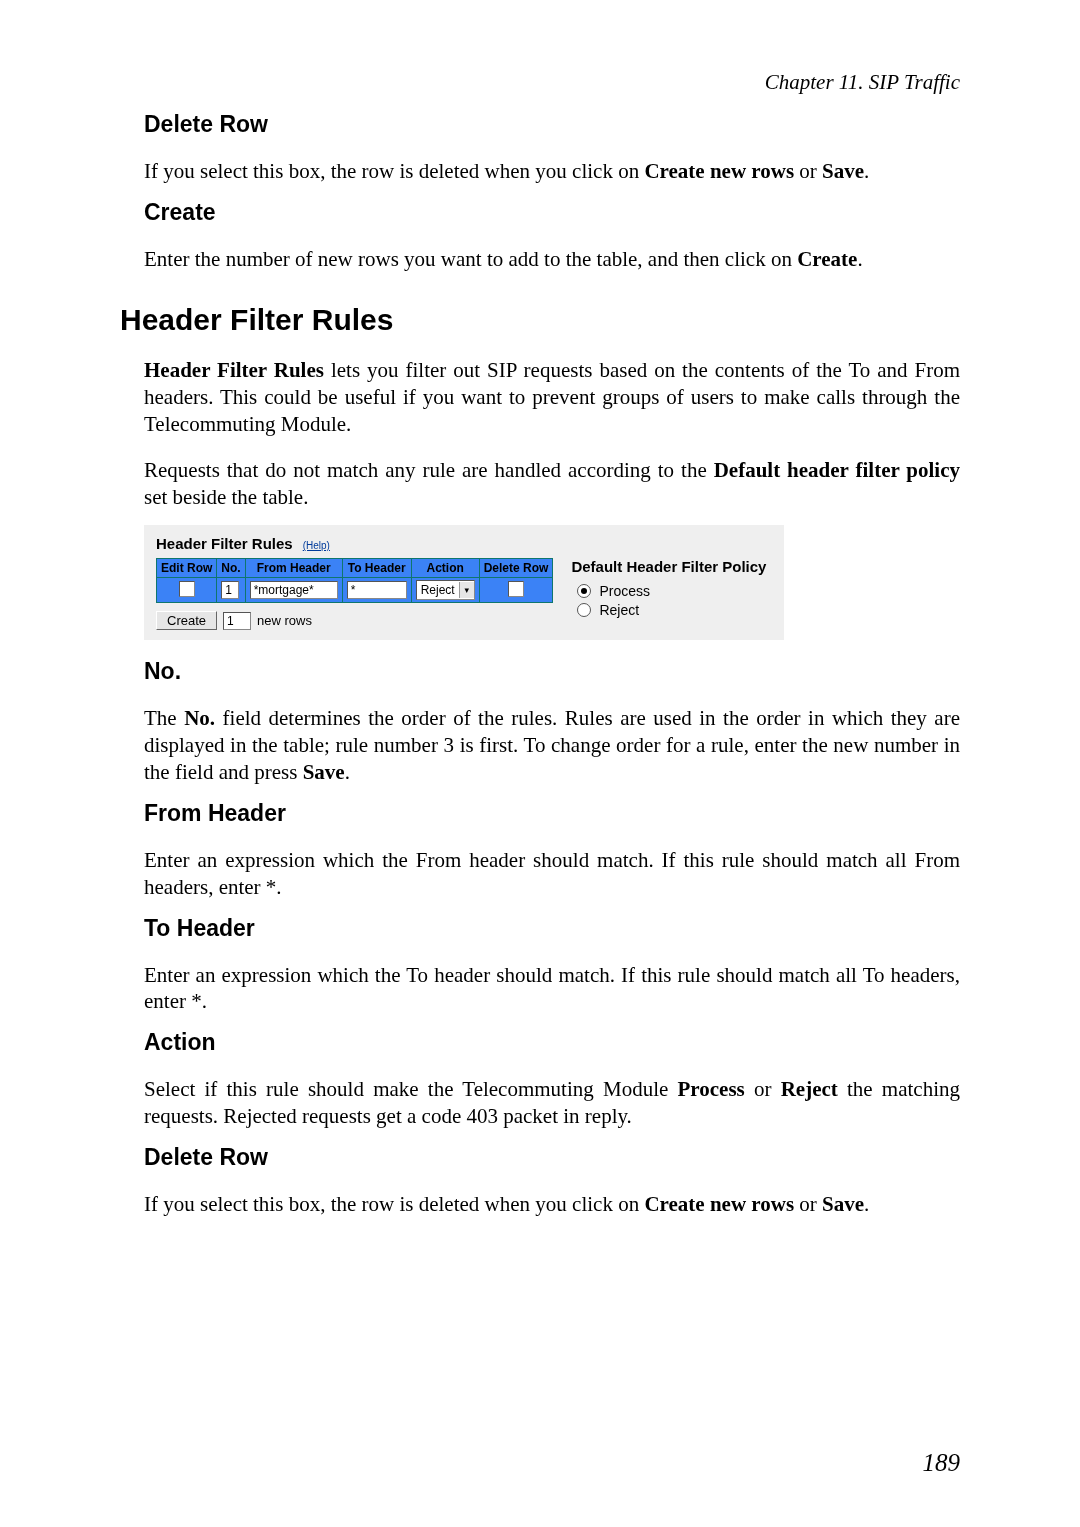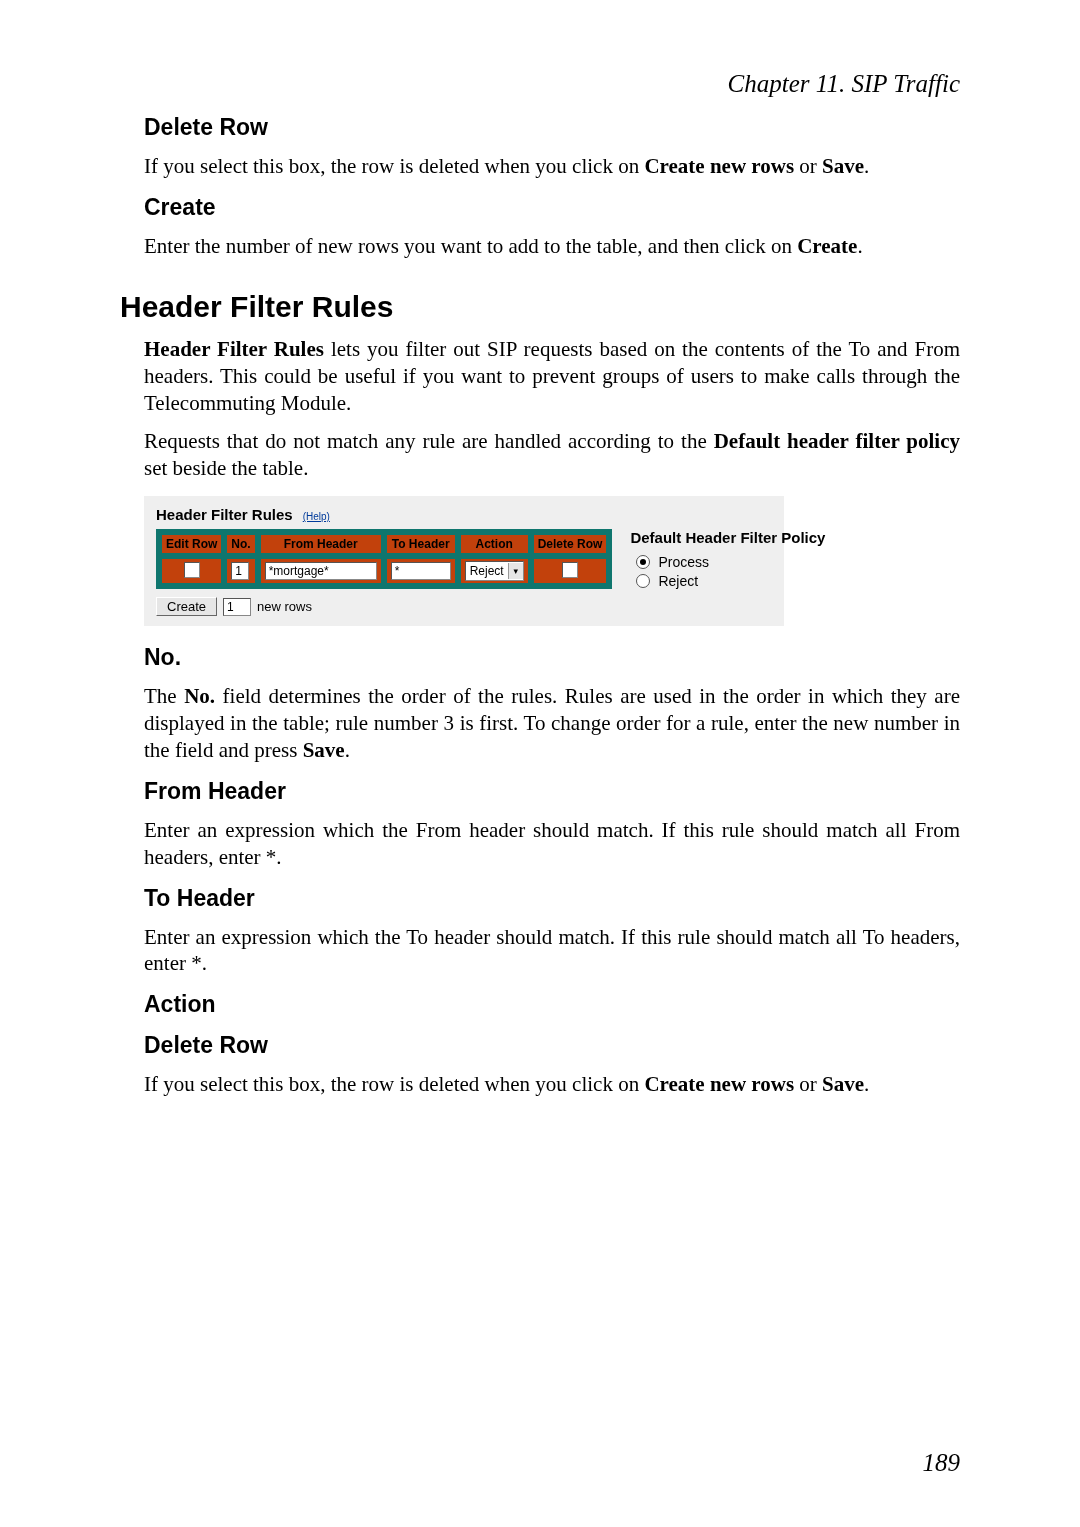--- a/index.html
+++ b/index.html
@@ -12,39 +12,39 @@
   .page {
     width: 1080px;
     min-height: 1527px;
     box-sizing: border-box;
     padding: 70px 120px 60px 120px;
     position: relative;
   }
   .chapter-header {
     text-align: right;
     font-style: italic;
-    font-size: 25px;
+    font-size: 21px;
     margin-bottom: 16px;
   }
   h3.section {
     font-family: Arial, Helvetica, sans-serif;
     font-weight: bold;
     font-size: 23px;
     margin: 14px 0 6px 24px;
   }
   h2.major {
     font-family: Arial, Helvetica, sans-serif;
     font-weight: bold;
     font-size: 30px;
     margin: 30px 0 10px 0;
   }
   p.body {
     font-size: 21px;
     line-height: 1.28;
-    margin: 12px 0 12px 24px;
+    margin: 20px 0 12px 24px;
     text-align: justify;
   }
   .b { font-weight: bold; }
   .figure {
     margin: 14px 0 18px 24px;
     background: #efefef;
     border: 0;
     padding: 10px 12px 10px 12px;
     width: 640px;
     box-sizing: border-box;
@@ -71,24 +71,24 @@
   .figure-row2 {
     display: flex;
     align-items: flex-start;
     gap: 18px;
   }
   table.hfr {
     border-collapse: collapse;
     background: #efefef;
   }
   table.hfr th, table.hfr td {
-    border: 6px solid #0f766e;
+    border: 1px solid #0f766e;
     padding: 2px 4px;
     font-size: 12px;
-    background: #c2410c;
+    background: #3b82f6;
   }
   table.hfr th {
     font-weight: bold;
     white-space: nowrap;
   }
   .win-input {
     background: #fff;
     border: 1px solid #888;
     border-top-color: #555;
     border-left-color: #555;
@@ -223,21 +223,21 @@
             <th>Edit Row</th>
             <th>No.</th>
             <th>From Header</th>
             <th>To Header</th>
             <th>Action</th>
             <th>Delete Row</th>
           </tr>
           <tr>
             <td style="text-align:center;"><span class="win-checkbox"></span></td>
             <td><input class="win-input" style="width: 18px;" value="1"></td>
-            <td><input class="win-input" style="width: 112px;" value="*mortgage*"></td>
+            <td><input class="win-input" style="width: 88px;" value="*mortgage*"></td>
             <td><input class="win-input" style="width: 60px;" value="*"></td>
             <td>
               <span class="select-box">
                 <span>Reject</span>
                 <span class="select-arrow">▾</span>
               </span>
             </td>
             <td style="text-align:center;"><span class="win-checkbox"></span></td>
           </tr>
         </tbody>
@@ -267,20 +267,23 @@
     <span>The </span><span class="b">No.</span><span> field determines the order of the rules. Rules are used in the order in which they are displayed in the table; rule number 3 is first. To change order for a rule, enter the new number in the field and press </span><span class="b">Save</span><span>.</span>
   </p>
 
   <h3 class="section">From Header</h3>
   <p class="body">Enter an expression which the From header should match. If this rule should match all From headers, enter *.</p>
 
   <h3 class="section">To Header</h3>
   <p class="body">Enter an expression which the To header should match. If this rule should match all To headers, enter *.</p>
 
   <h3 class="section">Action</h3>
+  <p class="body">
+    <span>Select if this rule should make the Telecommuting Module </span><span class="b">Process</span><span> or </span><span class="b">Reject</span><span> the matching requests. Rejected requests get a code 403 packet in reply.</span>
+  </p>
 
   <h3 class="section">Delete Row</h3>
   <p class="body">
     <span>If you select this box, the row is deleted when you click on </span><span class="b">Create new rows</span><span> or </span><span class="b">Save</span><span>.</span>
   </p>
 
   <div class="page-number">189</div>
 </div>
 
 </body></html>

